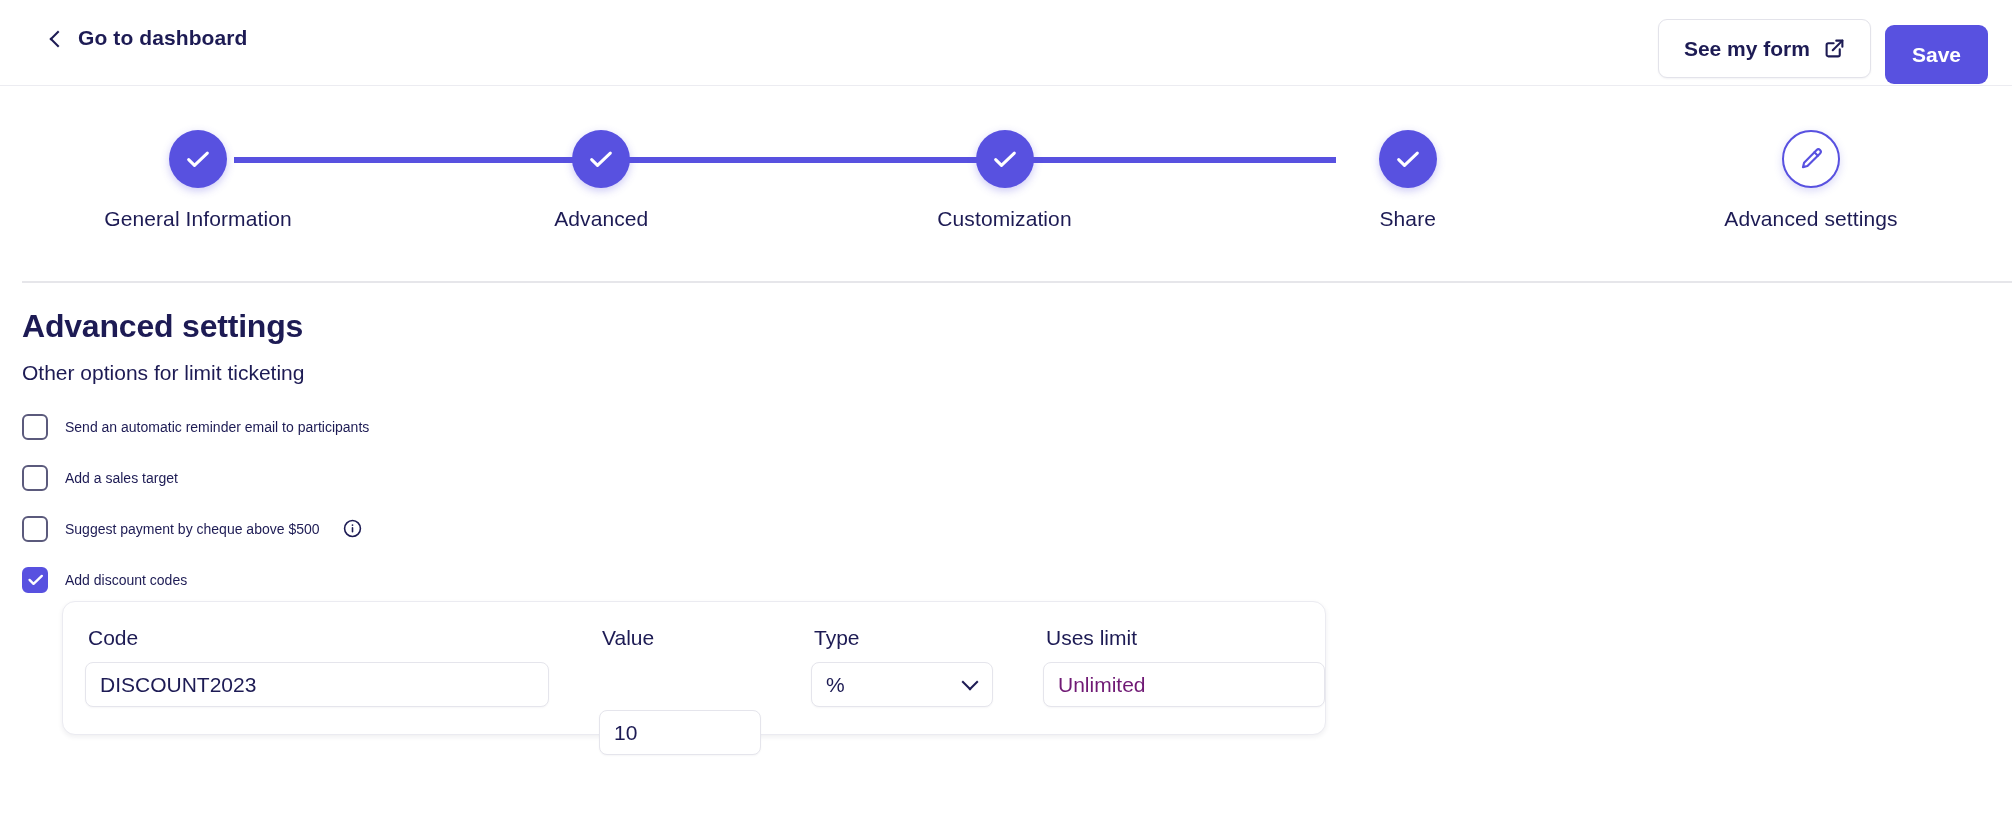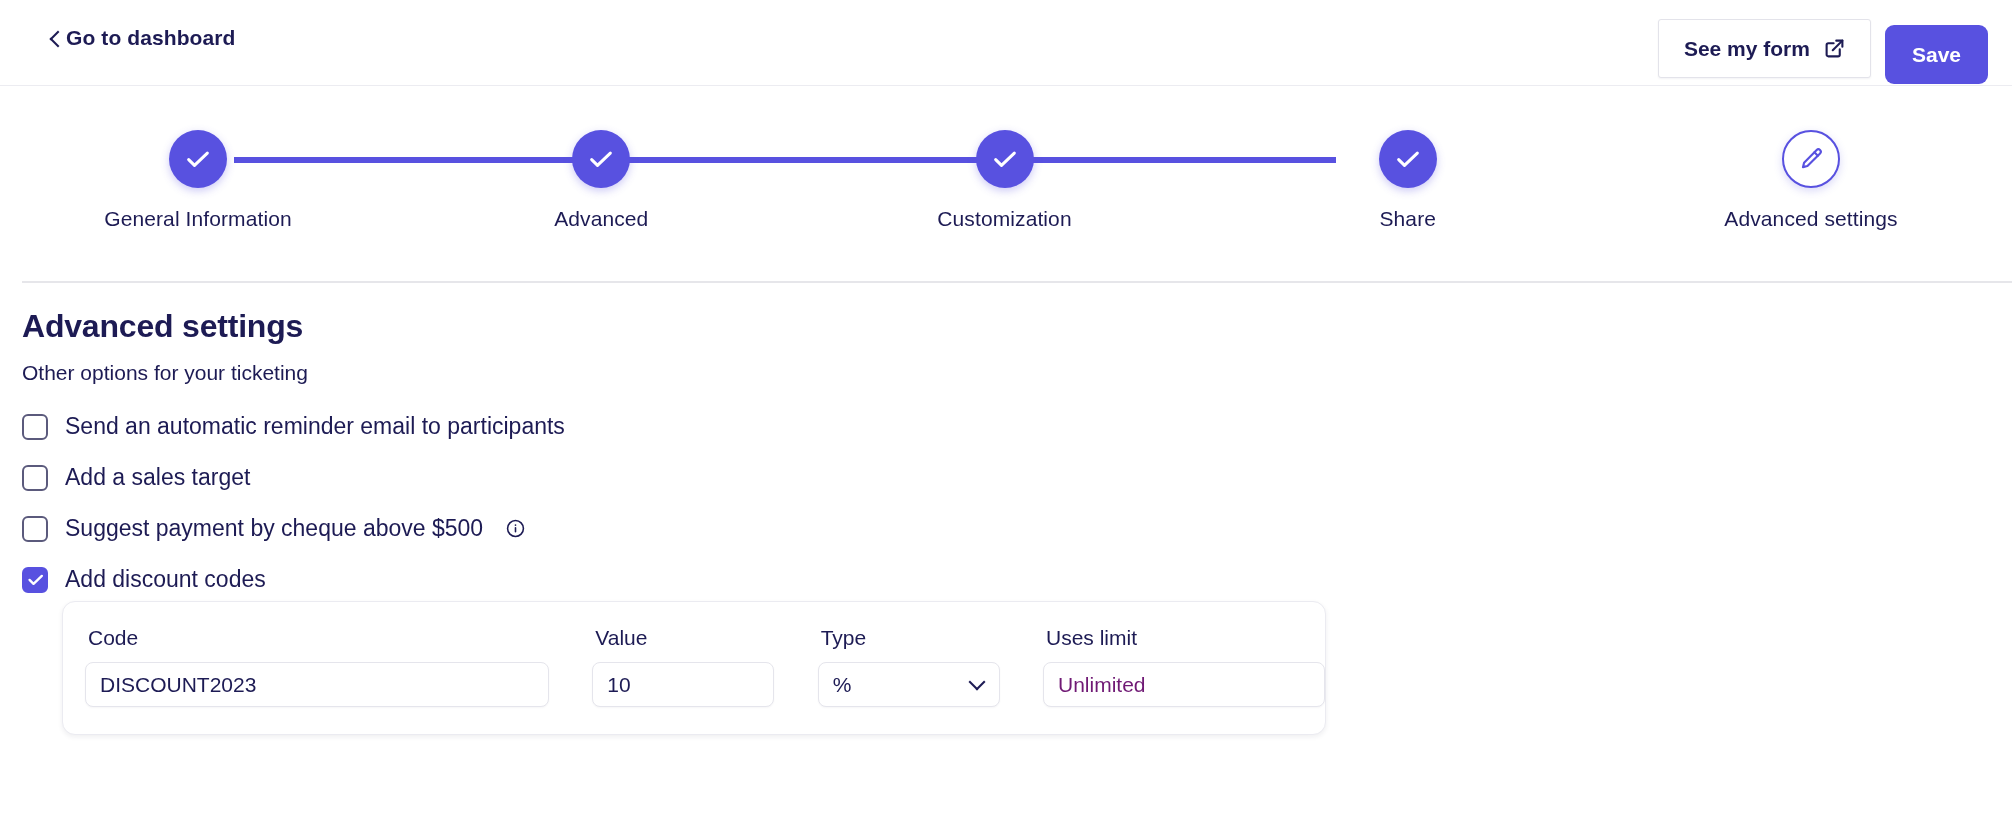--- a/index.html
+++ b/index.html
@@ -13,39 +13,39 @@
   .page { position: relative; width: 2012px; height: 838px; overflow: hidden; background:#fff; }
 
   
   .header {
     position: absolute; top: 0; left: 0; right: 0; height: 86px;
     border-bottom: 1px solid #ececf1;
     background: #fff;
   }
   .back-link {
     position: absolute; left: 52px; top: 26px;
-    display: flex; align-items: center; gap: 2px;
+    display: flex; align-items: center; gap: 14px;
     cursor: pointer; user-select: none;
   }
   .chev {
     display: inline-block; width: 12px; height: 12px;
     border-left: 2px solid #1d1b54; border-bottom: 2px solid #1d1b54;
     transform: rotate(45deg); margin-top: 1px;
   }
   .back-text {
     font-size: 21px; font-weight: bold; color: #1d1b54; letter-spacing: .1px;
   }
   .header-actions {
     position: absolute; right: 24px; top: 13px;
     display: flex; align-items: center; gap: 14px;
   }
   .btn-outline {
     height: 59px; padding: 0 25px;
     display: flex; align-items: center; gap: 14px;
-    background: #fff; border: 1px solid #e3e3ea; border-radius: 3px;
+    background: #fff; border: 1px solid #e3e3ea; border-radius: 9px;
     font-size: 21px; font-weight: bold; color: #1d1b54;
     cursor: pointer; box-shadow: 0 1px 2px rgba(20,20,60,.05);
   }
   .btn-primary {
     height: 59px; padding: 0 27px;
     display: flex; align-items: center; justify-content: center;
     background: #5851e0; border: none; border-radius: 9px;
     font-size: 21px; font-weight: bold; color: #fff;
     cursor: pointer;
     margin-top: 12px;
@@ -106,21 +106,21 @@
     display: flex; align-items: center; gap: 17px;
     height: 51px; cursor: pointer; user-select: none;
   }
   .cbox {
     width: 26px; height: 26px; border-radius: 6px;
     border: 2px solid #5b5a7c; background: #fff;
     display: flex; align-items: center; justify-content: center;
     flex: 0 0 auto;
   }
   .cbox.checked { background: #5851e0; border-color: #5851e0; }
-  .opt-label { font-size: 23px; color: #1d1b54; white-space: nowrap; }
+  .opt-label { font-size: 14px; color: #1d1b54; white-space: nowrap; }
   .info-icon { display:inline-block; width: 19px; height: 19px; margin-left: 6px; vertical-align: -3px; }
 
   
   .discount-panel {
     position: absolute; left: 62px; top: 320px;
     width: 1264px; height: 134px;
     background: #fff; border: 1px solid #ebebf1; border-radius: 13px;
     box-shadow: 0 2px 5px rgba(25,25,60,.07);
   }
   .fields { display: flex; align-items: flex-start; padding: 24px 0 0 22px; gap: 13px; }
@@ -130,21 +130,21 @@
   }
   .input {
     height: 45px; border: 1px solid #e5e5ec; border-radius: 8px;
     background: #fff; font-size: 21px; color: #1d1b54;
     padding: 0 14px; display: flex; align-items: center;
     font-family: "Liberation Sans", sans-serif;
     box-shadow: 0 1px 2px rgba(25,25,60,.04);
   }
   .input.ph { color: #701a75; }
   .f-code { width: 464px; }
-  .f-value { width: 182px; }
+  .f-value { width: 162px; margin-top: 48px; }
   .f-type { width: 182px; }
   .f-uses { width: 282px; }
   .sel {
     position: relative; justify-content: flex-start; cursor: pointer;
   }
   .caret {
     position: absolute; right: 16px; top: 50%;
     width: 12px; height: 12px; margin-top: -9px;
     border-right: 2.5px solid #1d1b54; border-bottom: 2.5px solid #1d1b54;
     transform: rotate(45deg);
@@ -236,21 +236,21 @@
         </div>
 
       </div>
     </div>
   </div>
 
   <div class="divider"></div>
 
   <div class="body">
     <div class="title">Advanced settings</div>
-    <div class="subtitle">Other options for your ticketing</div>
+    <div class="subtitle">Other options for limit ticketing</div>
 
     <div class="options">
 
       <div class="opt-row">
         <span class="cbox"></span>
         <span class="opt-label">Send an automatic reminder email to participants</span>
       </div>
 
       <div class="opt-row">
         <span class="cbox"></span>

